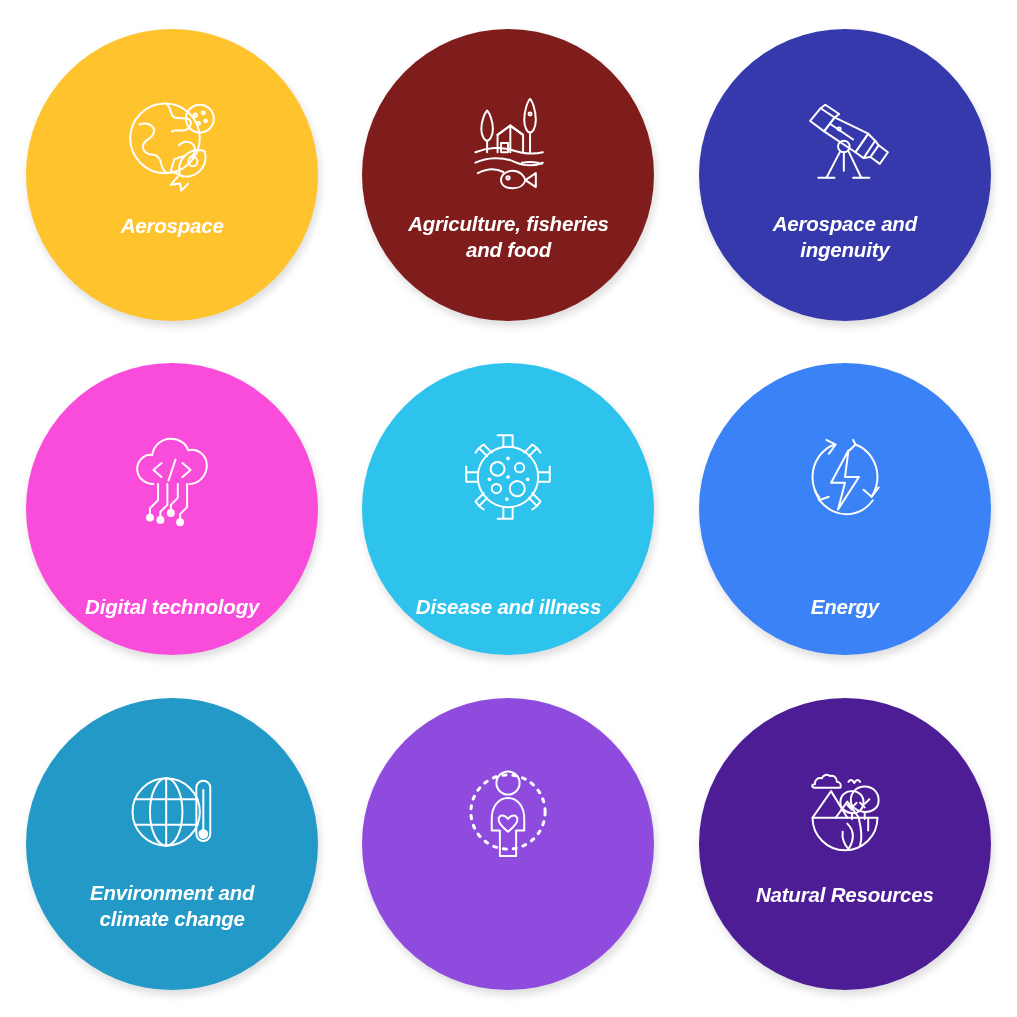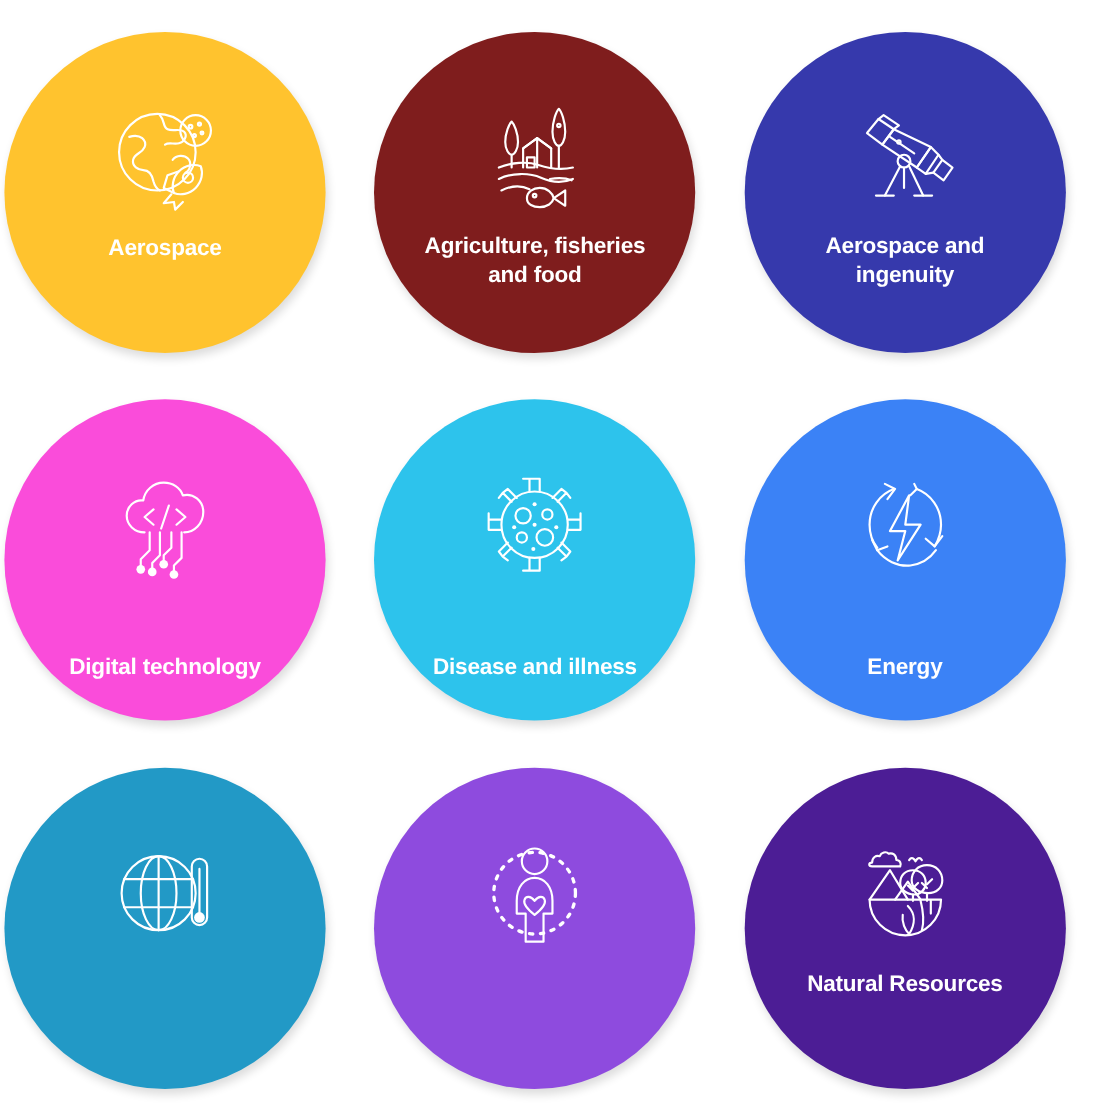--- a/index.html
+++ b/index.html
@@ -22,21 +22,22 @@
     grid-template-columns: repeat(3, 1fr);
     grid-template-rows: repeat(3, 1fr);
     box-sizing: border-box;
     padding: 8px 4px 6px 4px;
   }
 
   .cell {
     position: relative;
     display: flex;
     align-items: center;
-    justify-content: flex-start;
+    justify-content: center;
+    font-style: italic;
   }
 
   .circle {
     position: relative;
     width: 292px;
     height: 292px;
     border-radius: 50%;
     display: flex;
     flex-direction: column;
     align-items: center;
@@ -243,20 +244,24 @@
           <circle cx="45" cy="50" r="29"></circle>
           <ellipse cx="45" cy="50" rx="14" ry="29"></ellipse>
           <path d="M18 39 L72 39"></path>
           <path d="M18 61 L72 61"></path>
           <path d="M45 21 L45 79"></path>
           <path d="M71 29 C71 25.7 73.7 23 77 23 C80.3 23 83 25.7 83 29 L83 69 C83 72.3 80.3 75 77 75 C73.7 75 71 72.3 71 69 Z"></path>
           <path d="M77 31 L77 66"></path>
           <circle cx="77" cy="69" r="4.2" fill="#ffffff" stroke="none"></circle>
         </svg>
       </div>
+      <div class="label two-line">
+        <span>Environment and</span><br>
+        <span>climate change</span>
+      </div>
     </div>
   </div>
 
   <div class="cell r3">
     <div class="circle" style="background-color: rgb(142, 75, 222);">
       <div class="icon-wrap">
         <svg viewBox="0 0 100 100" aria-hidden="true">
           <circle cx="50" cy="50" r="32" stroke-dasharray="2.6 6" stroke-width="2.6"></circle>
           <circle cx="50" cy="25" r="10"></circle>
           <path d="M36 56 C36 45 42 38 50 38 C58 38 64 45 64 56 L64 66 L57 66 L57 88 L43 88 L43 66 L36 66 Z"></path>

